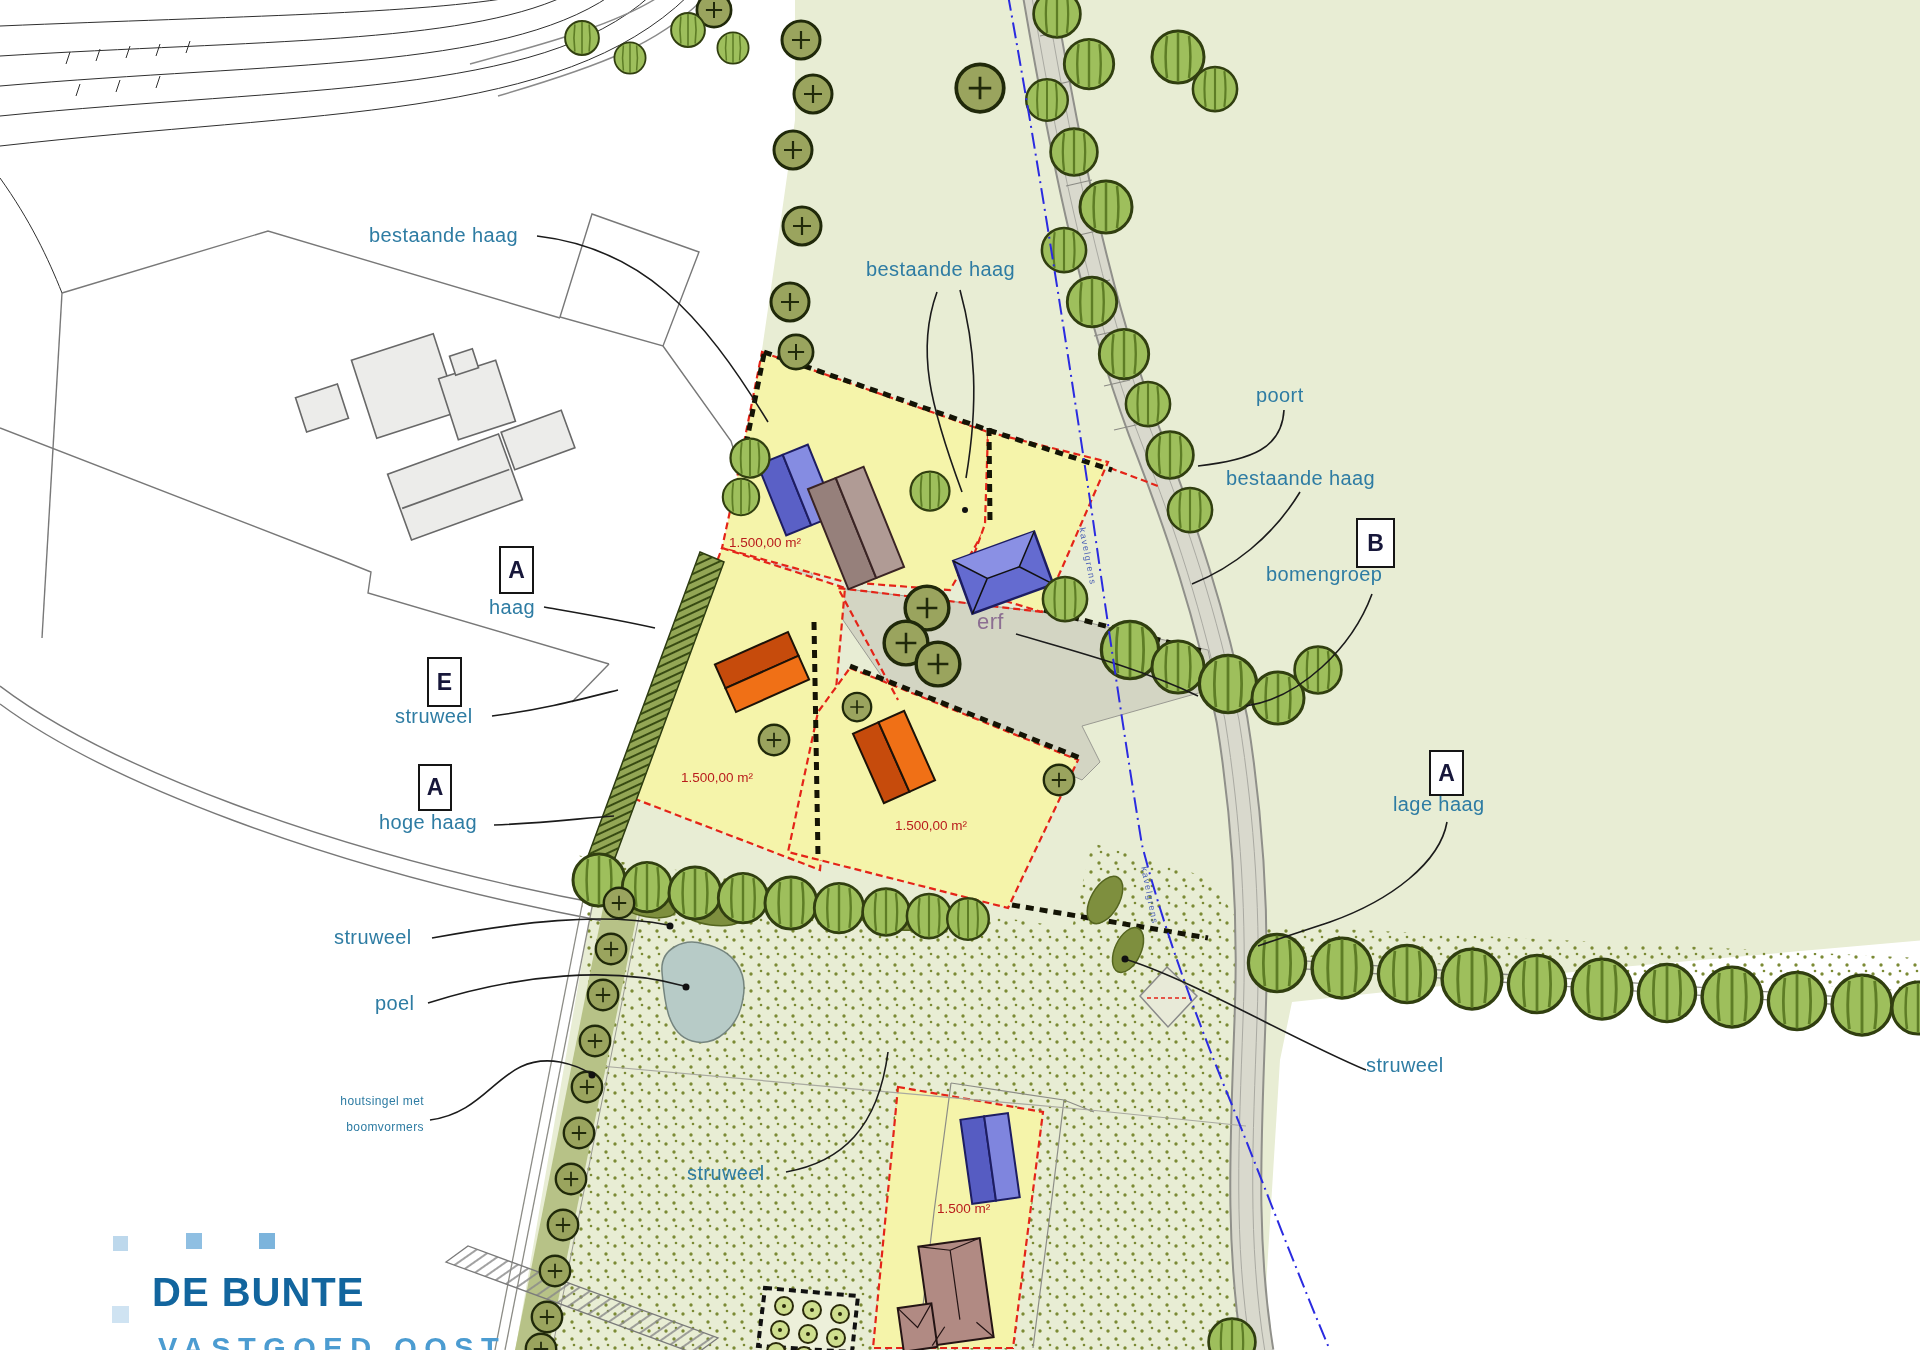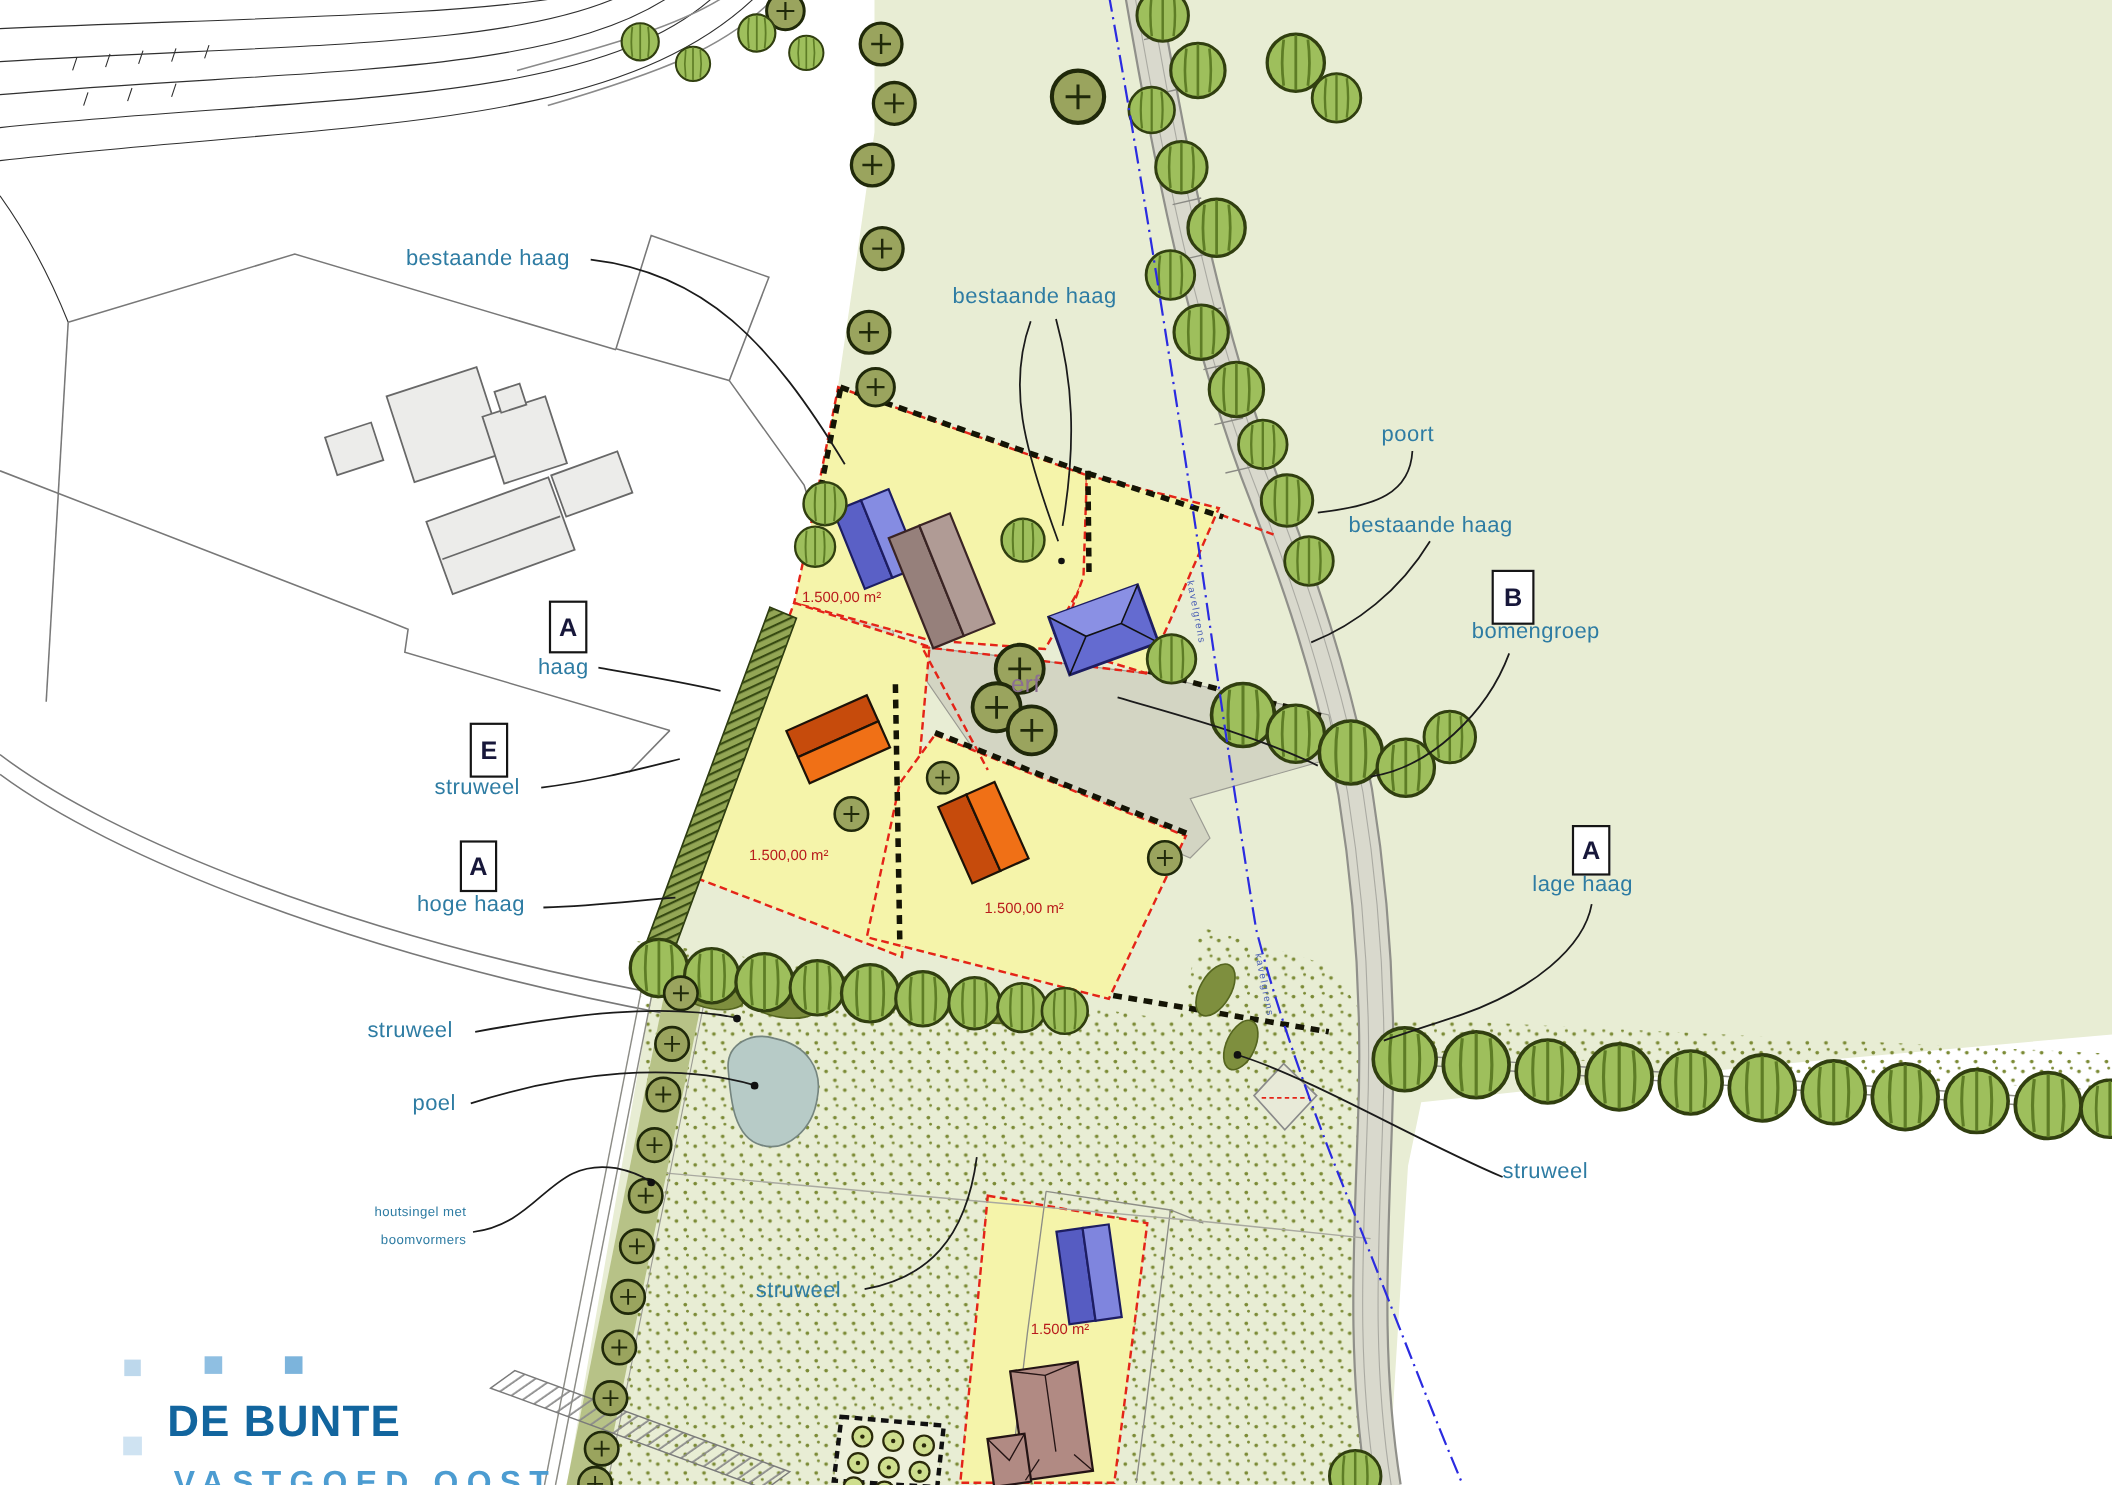--- a/index.html
+++ b/index.html
@@ -341,26 +341,26 @@
     </g>
   </g>
 
   <path d="M1008,-5 C1040,170 1075,400 1093,520 C1110,640 1128,760 1142,845 C1165,935 1205,1040 1232,1105 C1262,1180 1300,1280 1332,1355" fill="none" stroke="#2b2be0" stroke-width="2" stroke-dasharray="16 5 2 5"></path>
 </svg>
 
 <div class="lbl" style="left:369px;top:224px">bestaande haag</div>
 <div class="lbl" style="left:866px;top:258px">bestaande haag</div>
 <div class="lbl" style="left:1256px;top:384px">poort</div>
 <div class="lbl" style="left:1226px;top:467px">bestaande haag</div>
-<div class="lbl" style="left:1338px;top:563px">bomengroep</div>
+<div class="lbl" style="left:1266px;top:563px">bomengroep</div>
 <div class="lbl" style="left:489px;top:596px">haag</div>
 <div class="lbl" style="left:395px;top:705px">struweel</div>
 <div class="lbl" style="left:379px;top:811px">hoge haag</div>
 <div class="lbl" style="left:1393px;top:793px">lage haag</div>
-<div class="lbl erf" style="left:919px;top:610px">erf</div>
+<div class="lbl erf" style="left:977px;top:610px">erf</div>
 <div class="lbl" style="left:334px;top:926px">struweel</div>
 <div class="lbl" style="left:375px;top:992px">poel</div>
 <div class="houtsingel">
   <div>houtsingel met</div>
   <div>boomvormers</div>
 </div>
 <div class="lbl" style="left:687px;top:1162px">struweel</div>
 <div class="lbl" style="left:1366px;top:1054px">struweel</div>
 <div class="lbl kg" style="left:1086px;top:527px">kavelgrens</div>
 <div class="lbl kg" style="left:1148px;top:866px">kavelgrens</div>

